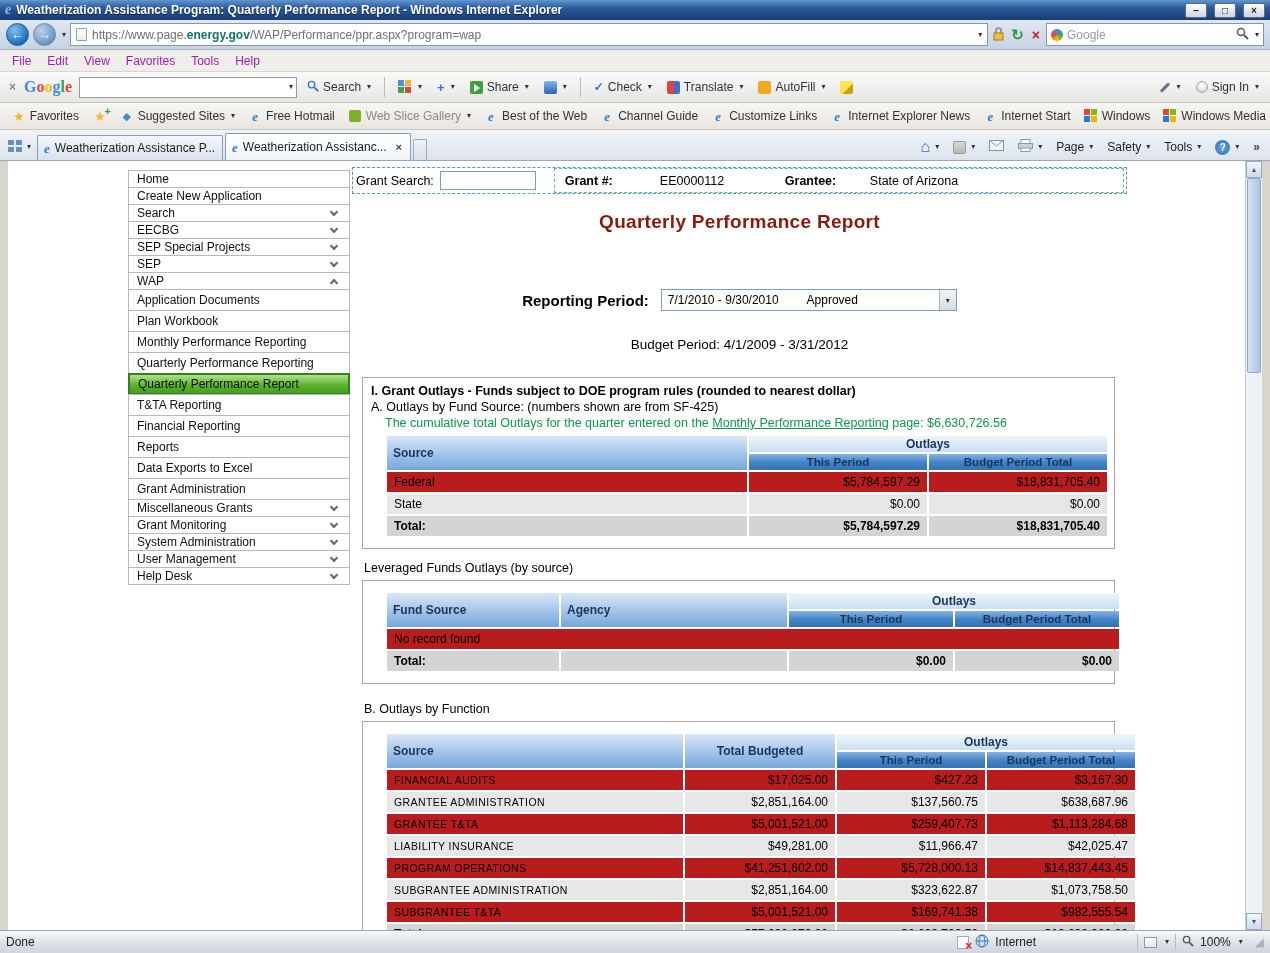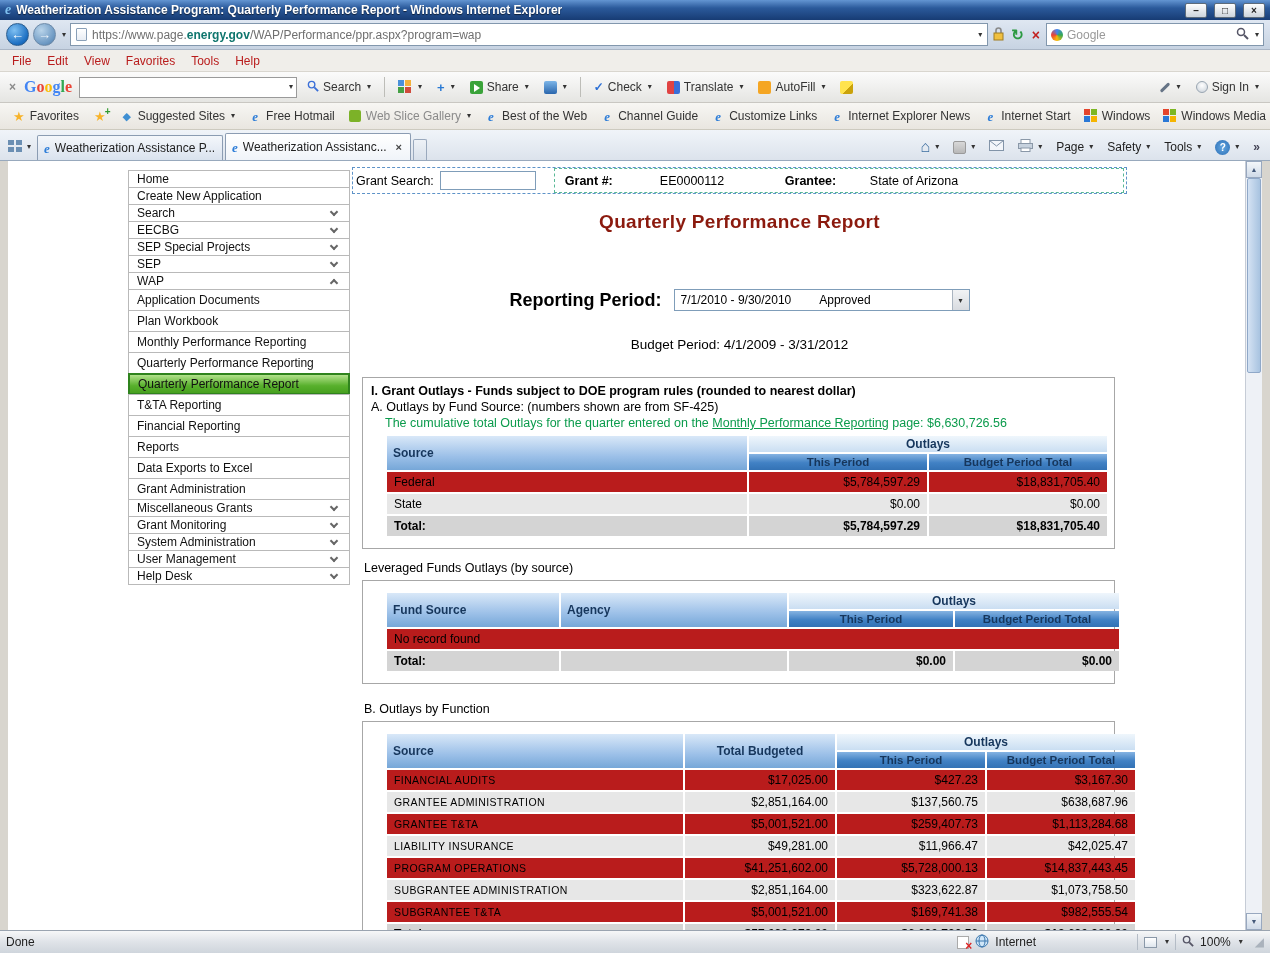--- a/index.html
+++ b/index.html
@@ -24,21 +24,21 @@
 .url{flex:1;color:#6f6f6f;white-space:nowrap;overflow:hidden}
 .url b{color:#0f766e;font-weight:bold}
 .refreshbtn{color:#2c9a42;font-size:15px;font-weight:bold;padding:0 2px}
 .stopbtn{color:#c22020;font-size:14px;font-weight:bold;padding:0 2px}
 .searchfield{width:218px;height:23px;background:#fff;border:1px solid #8297ad;display:flex;align-items:center;gap:4px;padding:0 4px}
 .gorb{width:12px;height:12px;border-radius:50%;background:conic-gradient(#4285f4,#34a853,#fbbc05,#ea4335,#4285f4);flex:0 0 auto}
 .sinput{flex:1;border:none;outline:none;font:12px "Liberation Sans",sans-serif;color:#333;min-width:0;background:transparent}
 .sinput::placeholder{color:#999}
 
 .menubar{height:22px;background:#f0eeea;display:flex;align-items:center;padding-left:4px;border-bottom:1px solid #d9d6cf;flex:0 0 auto}
-.menu-item{padding:3px 8px;color:#b91c1c}
+.menu-item{padding:3px 8px;color:#a21caf}
 
 .gtoolbar{height:31px;background:linear-gradient(#fbfbfb,#e5e5e2);display:flex;align-items:center;gap:5px;padding:0 6px;border-bottom:1px solid #c9c7c2;font-size:12px;color:#333;flex:0 0 auto}
 .gx{color:#8a8a8a;font-weight:bold;font-size:12px;padding:0 3px}
 .glogo{font-weight:bold;font-size:16px;font-family:"Liberation Serif",serif;margin-right:2px}
 .glogo .l0,.glogo .l3{color:#4285f4}.glogo .l1,.glogo .l5{color:#ea4335}.glogo .l2{color:#fbbc05}.glogo .l4{color:#34a853}
 .ginput-wrap{width:218px;height:21px;border:1px solid #9a9a9a;background:#fff;display:flex;align-items:center;padding:0 3px}
 .ginput{flex:1;border:none;outline:none;min-width:0;font:12px "Liberation Sans",sans-serif;background:transparent}
 .gbtn{display:inline-flex;align-items:center;gap:4px;padding:3px 5px;border-radius:2px;white-space:nowrap}
 .chk{color:#2b6fd6;font-weight:bold}
 .share-ic{width:13px;height:13px;border-radius:2px;background:#3aa33a;position:relative}
@@ -98,21 +98,21 @@
 
 .content{position:absolute;left:344px;top:6px;width:775px}
 .grant-strip{display:flex;align-items:center;height:27px;border:1px dashed #5e93c8;padding-right:2px}
 .gs-label{padding:0 6px 0 3px;font-size:12.5px}
 .gs-input{width:96px;height:19px;border:1px solid #7f9db9;font:12px "Liberation Sans",sans-serif;padding:0 2px}
 .grant-info{flex:1;height:100%;margin-left:18px;border:1px dashed #58b896;display:grid;grid-template-columns:95px 125px 85px auto;align-items:center;padding:0 10px}
 .gi-label{font-weight:bold;font-size:12.5px}
 .gi-value{font-size:12.5px}
 .rpt-title{margin-top:17px;text-align:center;color:#8b1a0e;font-size:19px;font-weight:bold;letter-spacing:.3px}
 .rp-row{margin-top:56px;display:flex;align-items:center;justify-content:center;gap:12px}
-.rp-label{font-weight:bold;font-size:18px}
+.rp-label{font-weight:bold;font-size:15px}
 .selectbox{width:296px;height:22px;border:1px solid #7f9db9;background:#fff;display:flex;align-items:center;padding-left:6px;font-size:12px}
 .selectbox .stat{margin-left:28px}
 .selarrow{margin-left:auto;width:17px;height:100%;background:linear-gradient(#f2f3f5,#d8dbe0);border-left:1px solid #aab4c0;display:flex;align-items:center;justify-content:center;font-size:8px;color:#333}
 .budget-period{margin-top:26px;text-align:center;font-size:13.5px}
 .box{border:1px solid #a7a7a7;margin-left:10px;width:753px;padding:6px 8px;background:#fff}
 .sec1{margin-top:25px}
 .sec-h1{font-weight:bold;font-size:12.5px}
 .sec-h2{font-size:12.5px;margin-top:2px}
 .note{margin:2px 0 3px 14px;color:#0b9b4c;font-size:12.5px}
 .note-link{color:#0b9b4c;text-decoration:underline;cursor:pointer}

